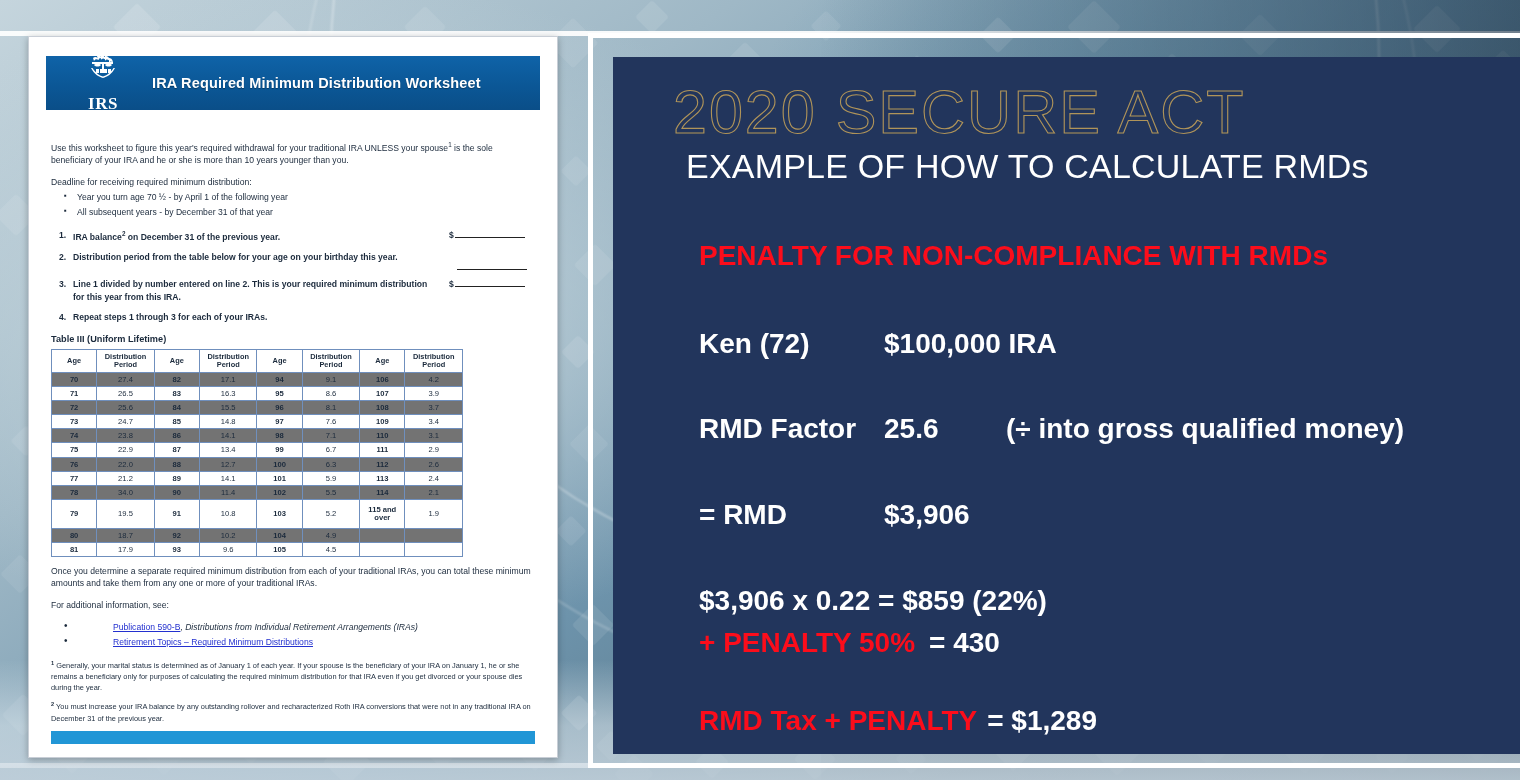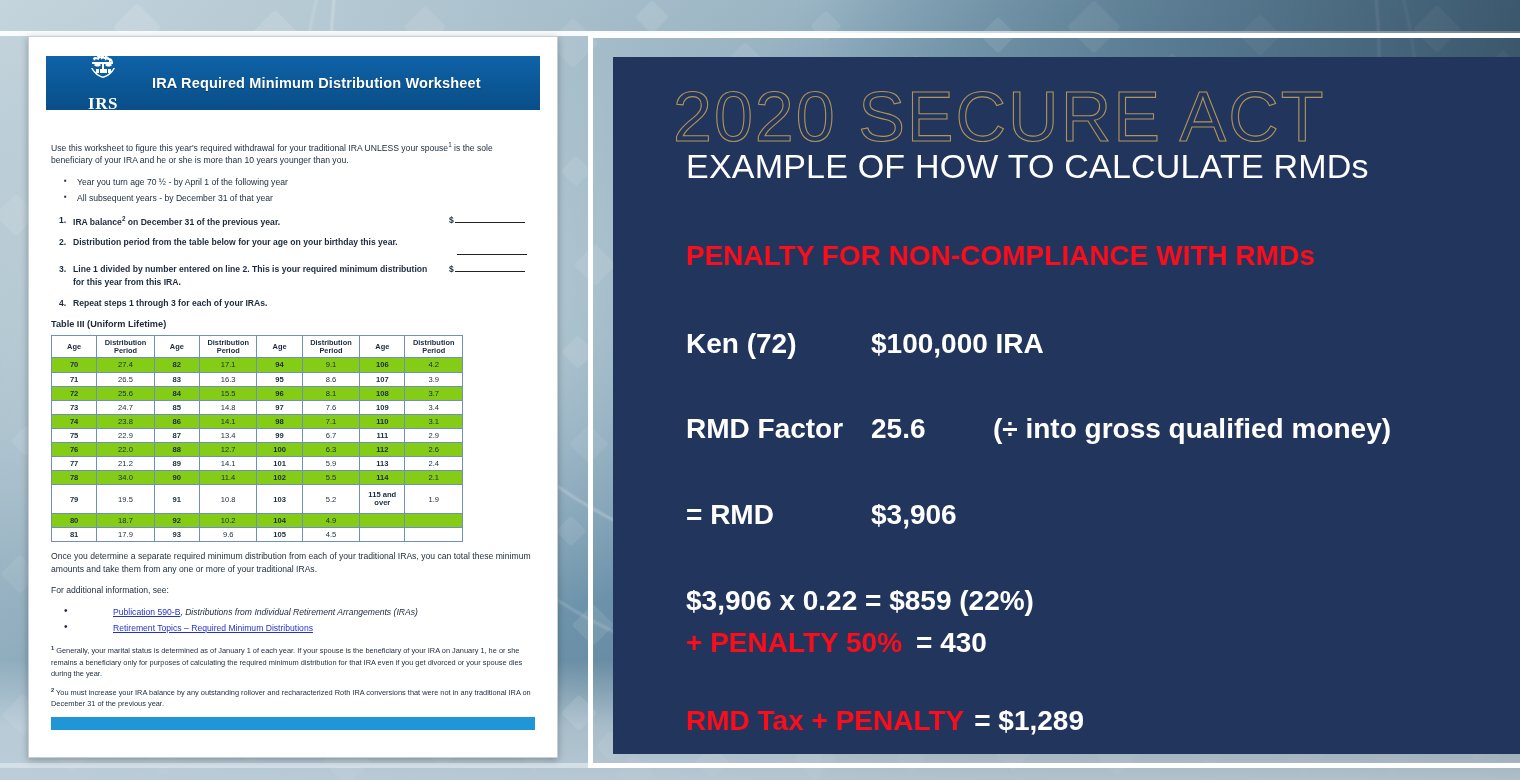--- a/index.html
+++ b/index.html
@@ -151,21 +151,21 @@
     padding: 1px 0;
     height: 11px;
   }
   table.t3 th {
     font-weight: 700;
     font-size: 7.4px;
     line-height: 1.08;
     padding: 3px 0;
     background: #ffffff;
   }
-  table.t3 tr.alt td { background: #84cc16; }
+  table.t3 tr.alt td { background: #737373; }
   table.t3 td.age { font-weight: 700; }
   table.t3 tr.tall td { height: 29px; }
   .over-cell { font-weight: 700; line-height: 1.05; }
 
   .ws-foot { margin-top: 8px; }
   a.ws-link {
     color: #2330cf; text-decoration: underline; font-style: normal; padding-left: 36px;
   }
   .ital { font-style: italic; }
   .footnotes { margin-top: 10px; font-size: 7.4px; line-height: 1.5; }
@@ -191,41 +191,41 @@
     position: absolute;
     left: 613px; top: 57px;
     width: 907px; height: 697px;
     background: #22355c;
     color: #ffffff;
     overflow: hidden;
   }
   .slide-title {
     position: absolute;
     left: 60px; top: 25px;
-    font-size: 70px;
+    font-size: 61px;
     font-weight: 400;
     letter-spacing: 2px;
     line-height: 1;
     color: transparent;
     -webkit-text-stroke: 1.1px #b09459;
     font-family: "Liberation Sans", sans-serif;
     white-space: nowrap;
   }
   .slide-subtitle {
     position: absolute;
     left: 73px; top: 90px;
     font-size: 34px;
     font-weight: 400;
     letter-spacing: .2px;
     color: #ffffff;
     white-space: nowrap;
   }
   .slide-body {
     position: absolute;
-    left: 73px; top: 185px;
+    left: 86px; top: 185px;
     right: 20px;
   }
   .line {
     font-size: 28px;
     font-weight: 700;
     line-height: 1;
     white-space: nowrap;
     color: #ffffff;
   }
   .line.red { color: #fc0d1b; }
@@ -339,20 +339,21 @@
       </div>
       <div class="irs-title">IRA Required Minimum Distribution Worksheet</div>
     </div>
 
     <div class="ws-body">
 
       <div class="ws-intro ws-p">
         <span>Use this worksheet to figure this year's required withdrawal for your traditional IRA UNLESS your spouse</span><span class="ws-sub1">1</span><span> is the sole beneficiary of your IRA and he or she is more than 10 years younger than you.</span>
       </div>
 
+      <div class="ws-deadline-label">Deadline for receiving required minimum distribution:</div>
       <ul class="ws-bullets">
         <li>Year you turn age 70 ½ - by April 1 of the following year</li>
         <li>All subsequent years - by December 31 of that year</li>
       </ul>
 
       <div class="steps">
 
         <div class="step">
           <div class="step-num">1.</div>
           <div class="step-text"><span>IRA balance</span><span class="ws-sub1">2</span><span> on December 31 of the previous year.</span></div>

